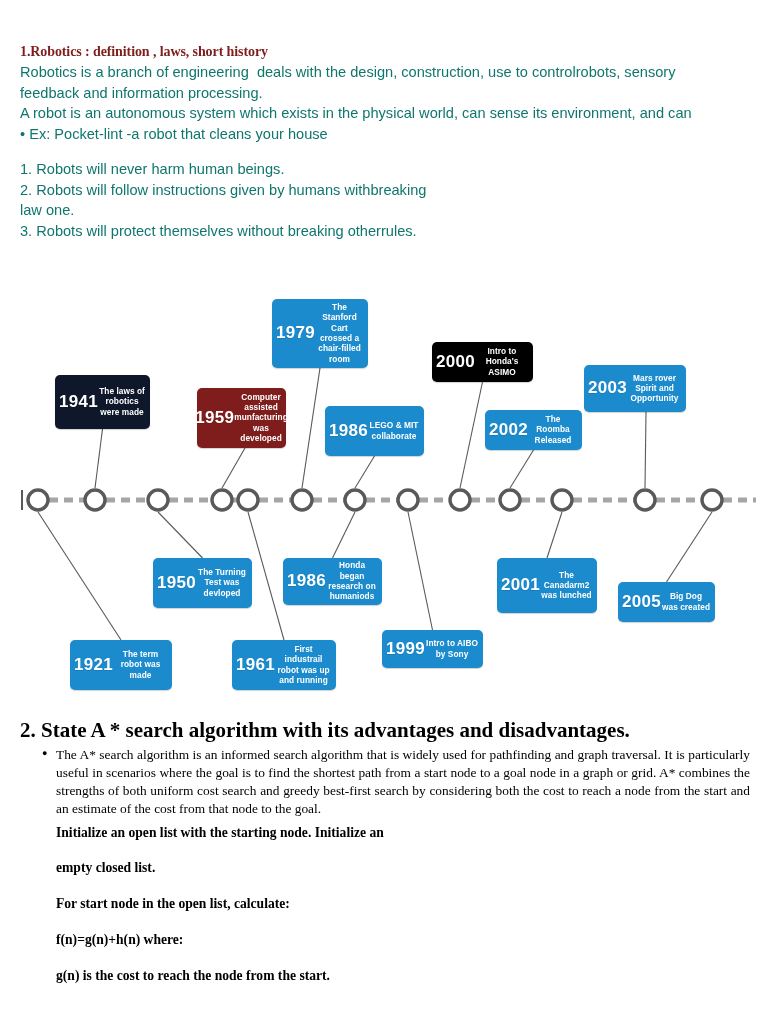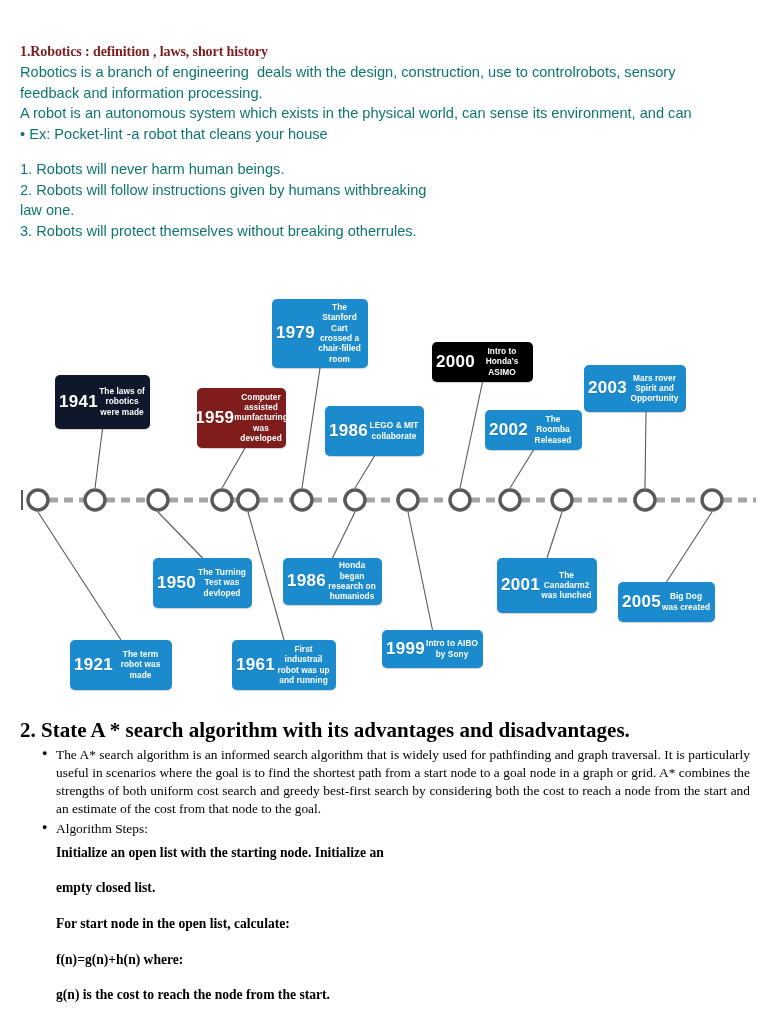--- a/index.html
+++ b/index.html
@@ -245,21 +245,20 @@
           <div class="yr">2005</div>
           <div class="dsc">Big Dog was created</div>
         </div>
       </div>
   </div>
 
   <div class="sec2">
     <div class="h2-serif">2. State A * search algorithm with its advantages and disadvantages.</div>
     <ul class="ul2">
       <li class="li2">The A* search algorithm is an informed search algorithm that is widely used for pathfinding and graph traversal. It is particularly useful in scenarios where the goal is to find the shortest path from a start node to a goal node in a graph or grid. A* combines the strengths of both uniform cost search and greedy best-first search by considering both the cost to reach a node from the start and an estimate of the cost from that node to the goal.</li>
-      <li class="li2">Algorithm Steps:</li>
     </ul>
     <div class="steps">
       <div class="step">Initialize an open list with the starting node. Initialize an</div>
       <div class="step">empty closed list.</div>
       <div class="step">For start node in the open list, calculate:</div>
       <div class="step">f(n)=g(n)+h(n) where:</div>
       <div class="step">g(n) is the cost to reach the node from the start.</div>
     </div>
   </div>
 

